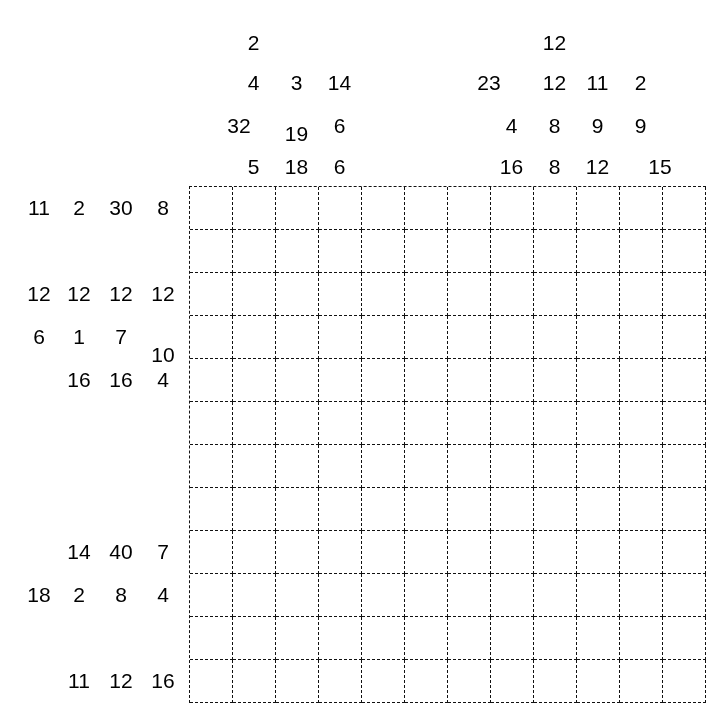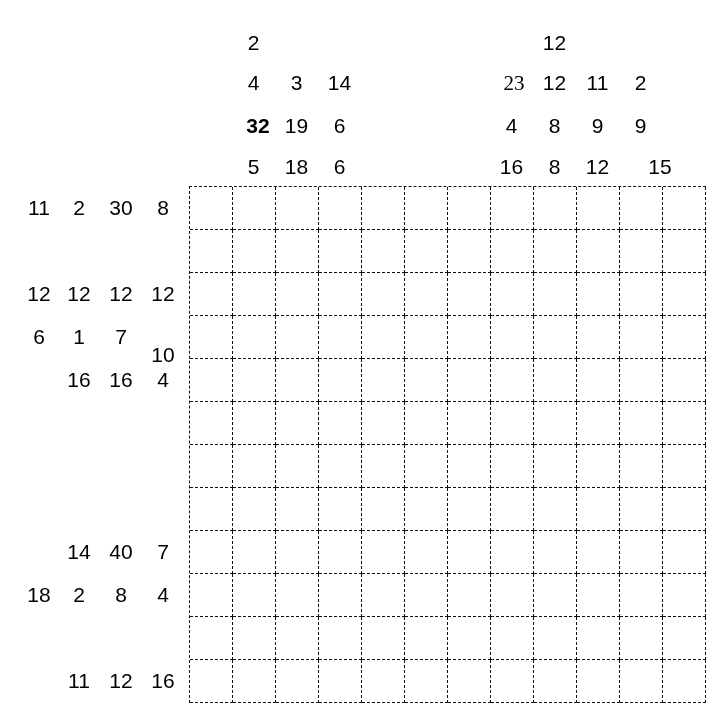--- a/index.html
+++ b/index.html
@@ -64,28 +64,28 @@
 </head>
 <body>
 
 <div id="puzzle">
 
   <div class="clue-layer" id="col-clues">
       <span class="clue-num" style="left: 236.5px; top: 31px;">2</span>
       <span class="clue-num" style="left: 236.5px; top: 71px;">4</span>
       <span class="clue-num" style="left: 279.5px; top: 71px;">3</span>
       <span class="clue-num" style="left: 322.5px; top: 71px;">14</span>
-      <span class="clue-num" style="left: 241px; top: 114px; font-weight: bold;">32</span>
-      <span class="clue-num" style="left: 279.5px; top: 114px;">19</span>
+      <span class="clue-num" style="left: 222px; top: 114px;">32</span>
+      <span class="clue-num" style="left: 279.5px; top: 122px;">19</span>
       <span class="clue-num" style="left: 322.5px; top: 114px;">6</span>
       <span class="clue-num" style="left: 236.5px; top: 155px;">5</span>
       <span class="clue-num" style="left: 279.5px; top: 155px;">18</span>
       <span class="clue-num" style="left: 322.5px; top: 155px;">6</span>
       <span class="clue-num" style="left: 537.5px; top: 31px;">12</span>
-      <span class="clue-num" style="left: 497px; top: 71px; font-family: Liberation Serif, serif;">23</span>
+      <span class="clue-num" style="left: 472px; top: 71px;">23</span>
       <span class="clue-num" style="left: 537.5px; top: 71px;">12</span>
       <span class="clue-num" style="left: 580.5px; top: 71px;">11</span>
       <span class="clue-num" style="left: 623.5px; top: 71px;">2</span>
       <span class="clue-num" style="left: 494.5px; top: 114px;">4</span>
       <span class="clue-num" style="left: 537.5px; top: 114px;">8</span>
       <span class="clue-num" style="left: 580.5px; top: 114px;">9</span>
       <span class="clue-num" style="left: 623.5px; top: 114px;">9</span>
       <span class="clue-num" style="left: 494.5px; top: 155px;">16</span>
       <span class="clue-num" style="left: 537.5px; top: 155px;">8</span>
       <span class="clue-num" style="left: 580.5px; top: 155px;">12</span>

